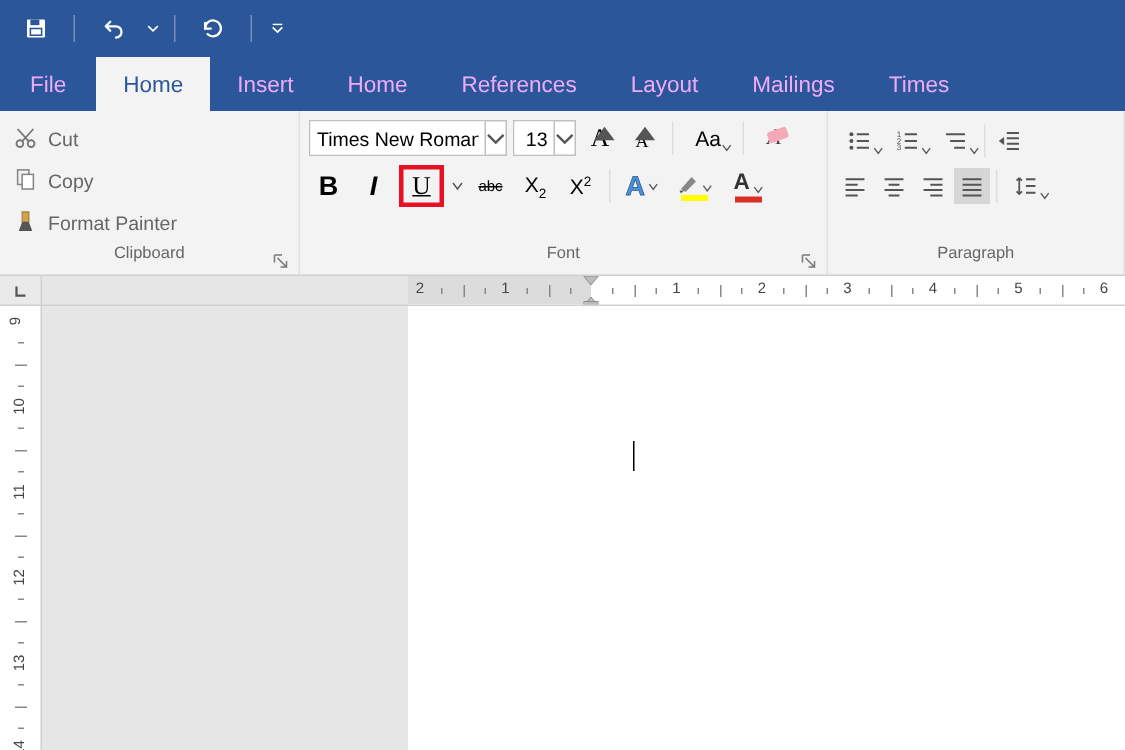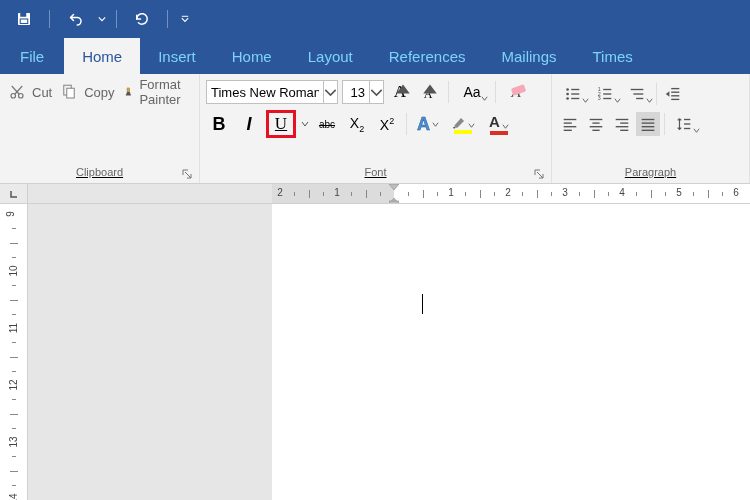--- a/index.html
+++ b/index.html
@@ -8,38 +8,38 @@
   
   .title-bar { height: 38px; background: #2b579a; display: flex; align-items: center; padding: 0 8px; gap: 6px; }
   .qat-btn { width: 32px; height: 28px; display: flex; align-items: center; justify-content: center; cursor: pointer; }
   .qat-btn svg { width: 18px; height: 18px; }
   .qat-sep { width: 1px; height: 18px; background: rgba(255,255,255,0.35); margin: 0 3px; }
   .qat-drop { width: 10px; display:flex; align-items:center; justify-content:center; }
   .qat-drop svg { width:8px; height:8px; }
 
   
   .tab-row { height: 36px; background: #2b579a; display: flex; align-items: stretch; }
-  .tab { padding: 0 18px; display: flex; align-items: center; color: #7dd3fc; font-size: 15px; cursor: pointer; }
+  .tab { padding: 0 18px; display: flex; align-items: center; color: #f0abfc; font-size: 15px; cursor: pointer; }
   .tab.file { padding: 0 20px; }
   .tab.active { background: #f3f3f3; color: #2b579a; font-weight: 400; }
 
   
   .ribbon { height: 110px; background: #f3f3f3; border-bottom: 1px solid #d0d0d0; display: flex; }
 
   .group { display: flex; flex-direction: column; border-right: 1px solid #e1e1e1; padding: 4px 6px 2px 6px; }
   .group-body { flex: 1; display: flex; align-items: flex-start; gap: 6px; }
-  .group-label-row { display: flex; align-items: center; justify-content: center; position: relative; height: 18px; text-decoration: underline; }
+  .group-label-row { display: flex; align-items: flex-start; justify-content: center; position: relative; height: 18px; }
   .group-label { font-size: 11px; color: #666; text-align: center; width: 100%; }
   .dialog-launcher { position: absolute; right: 0; bottom: 1px; width: 12px; height: 12px; cursor: pointer; }
   .dialog-launcher svg { width: 12px; height: 12px; }
 
   
   .paste-col { display: flex; flex-direction: column; align-items: center; width: 42px; padding-top: 2px; cursor: pointer; }
   .paste-col .lbl { font-size: 12px; color: #444; margin-top: 2px; }
-  .cb-right { display: flex; flex-direction: row; gap: 4px; padding-top: 2px; justify-content: flex-end; }
+  .cb-right { display: flex; flex-direction: column; gap: 4px; padding-top: 2px; justify-content: flex-end; }
   .cb-item { display: flex; align-items: center; gap: 6px; font-size: 13px; color: #666; cursor: pointer; height: 24px; padding: 0 2px; }
   .cb-item svg { width: 18px; height: 18px; }
 
   
   .font-rows { display: flex; flex-direction: column; gap: 6px; padding-top: 2px; }
   .font-row { display: flex; align-items: center; gap: 4px; }
   .combo { display: flex; align-items: center; background: #fff; border: 1px solid #c0c0c0; height: 24px; }
   .combo input { border: none; outline: none; font-size: 13px; padding: 0 4px; height: 100%; text-align: right; }
   .combo .dd { width: 14px; height: 100%; display:flex; align-items:center; justify-content:center; border-left:1px solid #c0c0c0; cursor:pointer;}
   .fontname input { width: 116px; }
@@ -115,22 +115,22 @@
         <path d="M1 4 L5 8 L9 4" fill="none" stroke="#fff" stroke-width="1.4"></path>
       </svg>
   </div>
 </div>
 
 <div class="tab-row">
   <div class="tab file">File</div>
   <div class="tab active">Home</div>
   <div class="tab">Insert</div>
   <div class="tab">Home</div>
+  <div class="tab">References</div>
   <div class="tab">Layout</div>
-  <div class="tab">References</div>
   <div class="tab">Mailings</div>
   <div class="tab">Times</div>
 </div>
 
 <div class="ribbon">
 
   <div class="group" style="width:200px">
     <div class="group-body">
       <div class="cb-right">
         <div class="cb-item">

